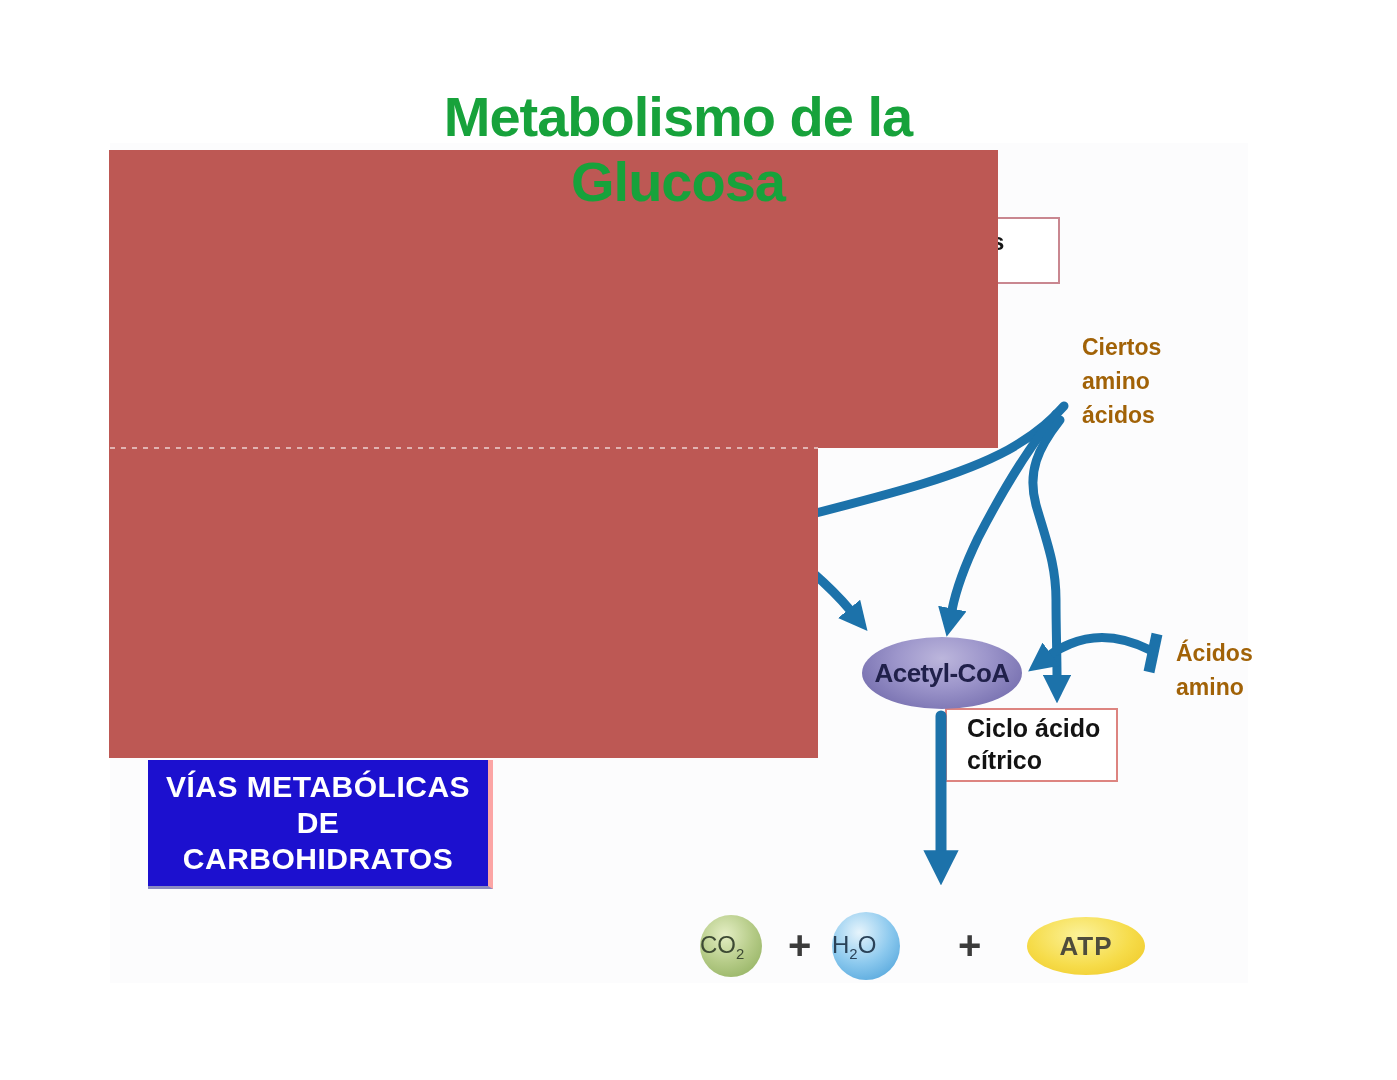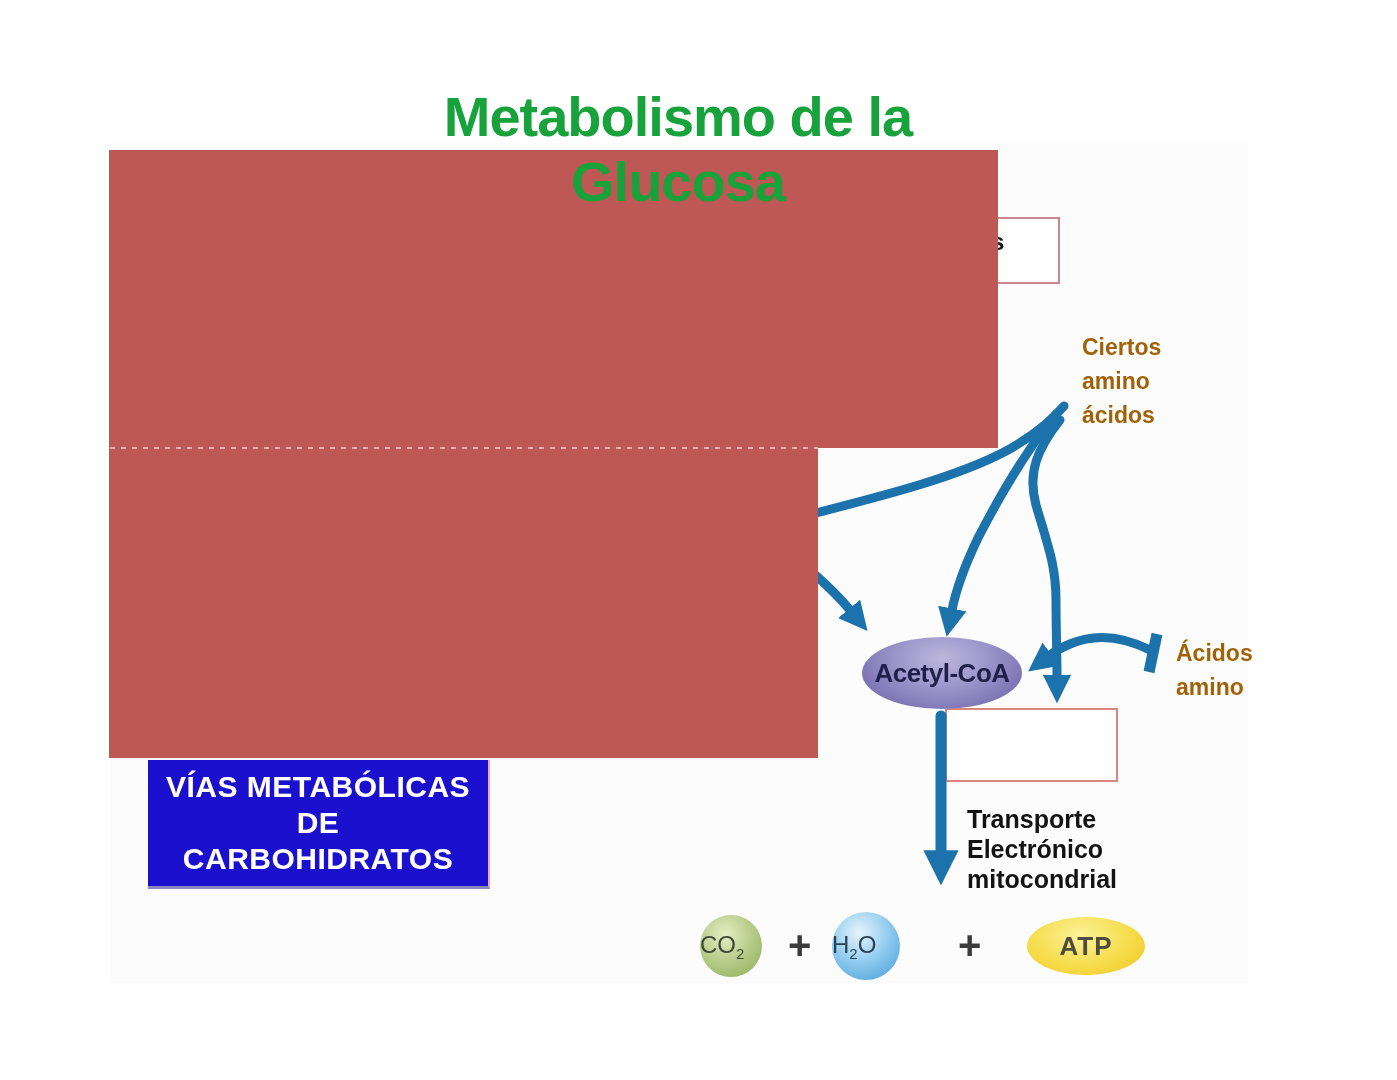--- a/index.html
+++ b/index.html
@@ -28,21 +28,21 @@
        color:#3d4a33;font-size:24px;}
   .h2o{left:832px;top:912px;width:68px;height:68px;
        background:radial-gradient(circle at 40% 30%,#e6f4fc 0%,#8cc9ee 50%,#429bd6 100%);
        color:#2a4258;font-size:24px;}
   .atp{left:1027px;top:917px;width:118px;height:58px;border-radius:50%;z-index:5;
        background:radial-gradient(ellipse at 45% 32%,#fbf29a 0%,#f6dc4a 55%,#eec420 100%);
        display:flex;align-items:center;justify-content:center;color:#4e4c3c;font-size:26px;letter-spacing:1px;font-weight:bold;}
   .plus{font-size:40px;color:#3b3b3b;z-index:5;font-weight:bold;}
   sub{font-size:0.62em;}
   .caption{left:148px;top:760px;width:340px;height:126px;background:#1c10cf;z-index:5;
-           border-right:2px solid #fca5a5;border-bottom:3px solid #8a8ac2;
+           border-right:5px solid #fca5a5;border-bottom:3px solid #8a8ac2;
            display:flex;flex-direction:column;justify-content:center;align-items:center;
            color:#ffffff;font-weight:bold;font-size:30px;line-height:36px;text-align:center;letter-spacing:0.5px;}
   svg.arrows{left:0;top:0;z-index:2;}
 </style>
 </head>
 <body>
 
 <div class="stage">
 
   <div class="abs diagram-bg"></div>
@@ -82,26 +82,25 @@
   </div>
   <div class="abs red-label" style="left:1176px;top:636px;">
     <div>Ácidos</div>
     <div>amino</div>
   </div>
 
   <div class="abs acetyl">
     <span>Acetyl-CoA</span>
   </div>
 
+  <div class="abs blk-label ciclo-text">
+    <div>Ciclo ácido</div>
+    <div>cítrico</div>
+  </div>
 
-  <div class="abs blk-label" style="left:967px;top:804px;">
-    <div>Transporte</div>
-    <div>Electrónico</div>
-    <div>mitocondrial</div>
-  </div>
 
   <div class="abs sphere co2">
     <span><span>CO</span><sub>2</sub></span>
   </div>
   <div class="abs plus" style="left:788px;top:923px;">+</div>
   <div class="abs sphere h2o">
     <span><span>H</span><sub>2</sub><span>O</span></span>
   </div>
   <div class="abs plus" style="left:958px;top:923px;">+</div>
   <div class="abs atp">

